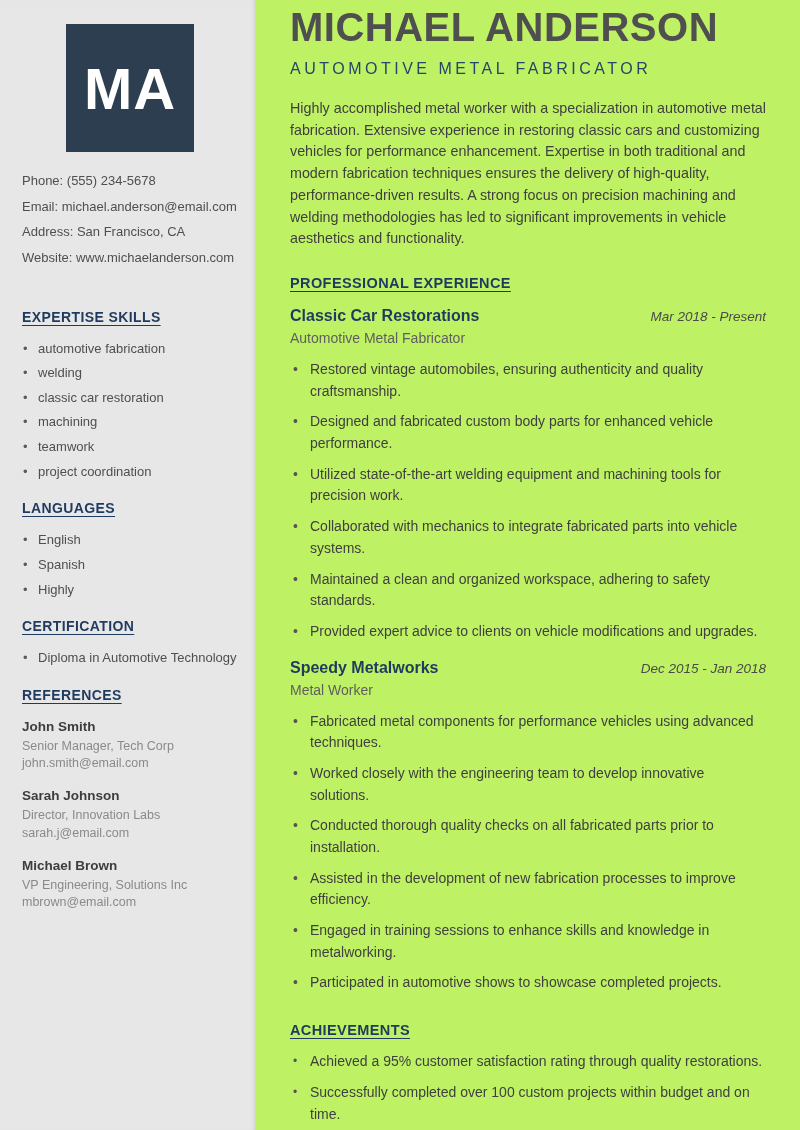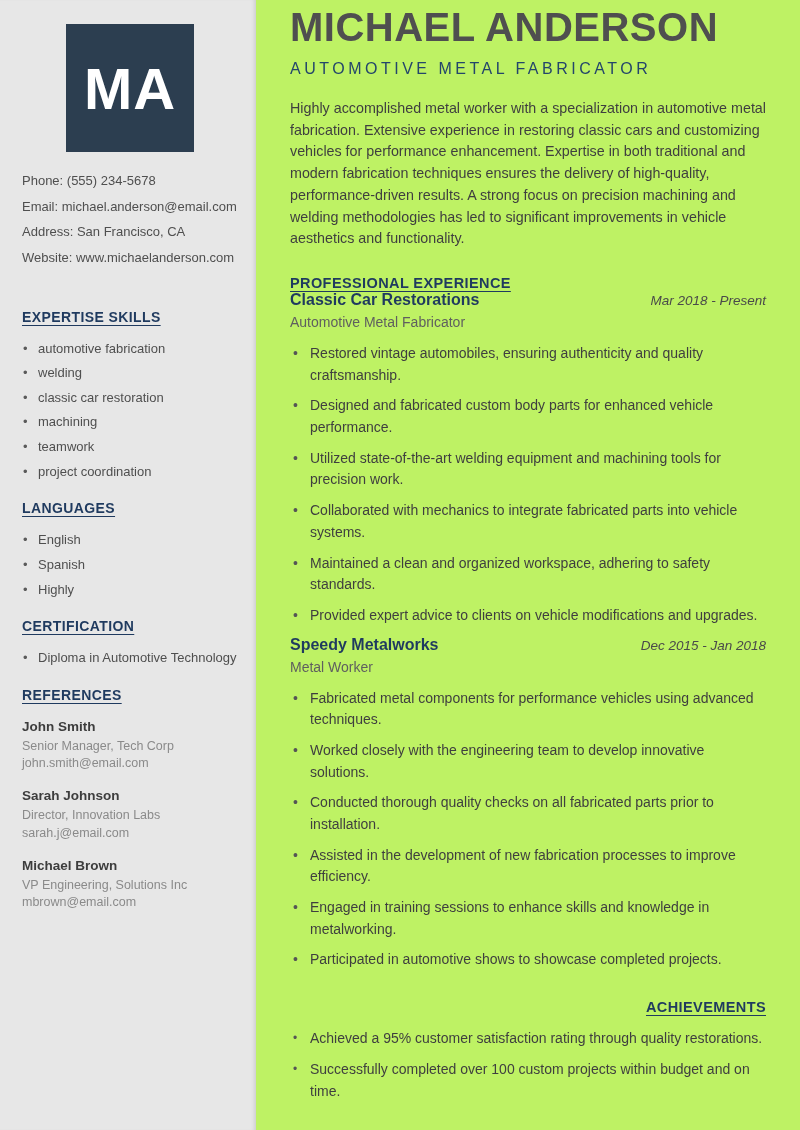--- a/index.html
+++ b/index.html
@@ -65,21 +65,21 @@
     letter-spacing: 3.5px; line-height: 1.0;
   }
   .summary-text {
     margin: 21px 0 0 0; font-size: 14.3px; line-height: 1.52; color: #3f3f3f;
   }
   .main-title {
     margin: 25px 0 0 0; font-size: 14.5px; font-weight: bold;
     color: #1f3a5f; letter-spacing: 0.4px;
     text-decoration: underline; text-underline-offset: 3px;
   }
-  .job { }
+  .job { margin-top: 16px; }
   .job-head { display: flex; justify-content: space-between; align-items: baseline; }
   .company-name { font-size: 16px; font-weight: bold; color: #1f3a5f; }
   .job-dates { font-size: 13.5px; font-style: italic; color: #4a4a4a; }
   .job-role { font-size: 14px; color: #5f5f5f; margin-top: 5px; }
   ul.main-list { list-style: none; margin: 13px 0 0 0; padding: 0; }
   ul.main-list li {
     position: relative; padding-left: 20px;
     font-size: 14px; color: #3f3f3f; line-height: 1.55;
     margin-bottom: 9px;
   }
@@ -196,21 +196,21 @@
           <li>Worked closely with the engineering team to develop innovative solutions.</li>
           <li>Conducted thorough quality checks on all fabricated parts prior to installation.</li>
           <li>Assisted in the development of new fabrication processes to improve efficiency.</li>
           <li>Engaged in training sessions to enhance skills and knowledge in metalworking.</li>
           <li>Participated in automotive shows to showcase completed projects.</li>
         </ul>
       </div>
     </section>
 
     <section class="achievements">
-      <h2 class="main-title" style="margin-top:16px;text-align:right;">ACHIEVEMENTS</h2>
+      <h2 class="main-title" style="margin-top:16px;">ACHIEVEMENTS</h2>
       <ul class="main-list small-dots">
         <li>Achieved a 95% customer satisfaction rating through quality restorations.</li>
         <li>Successfully completed over 100 custom projects within budget and on time.</li>
 
       </ul>
     </section>
 
   </main>
 </div>
 

